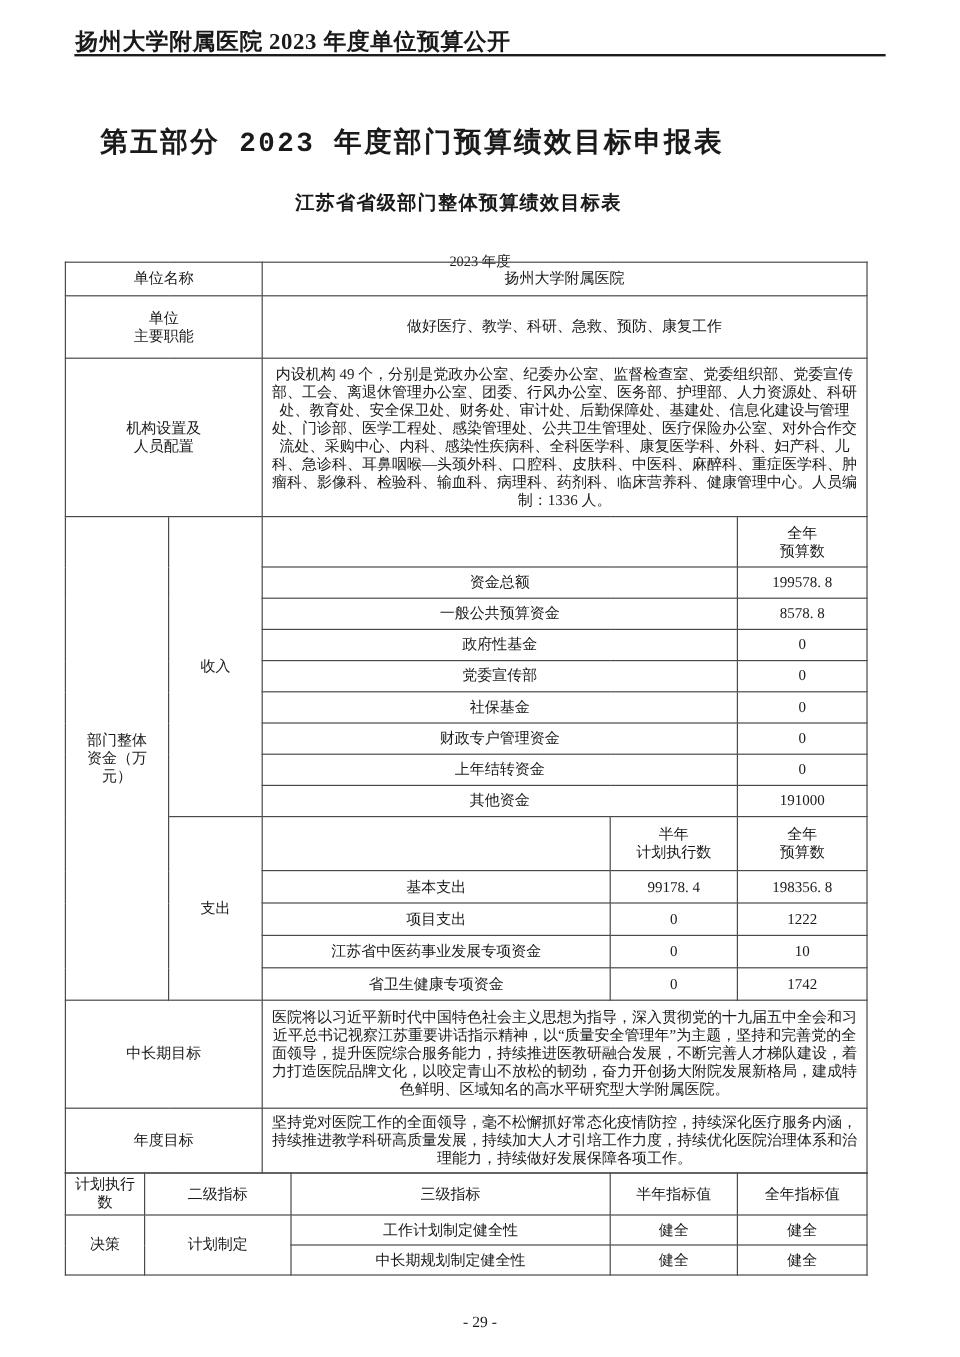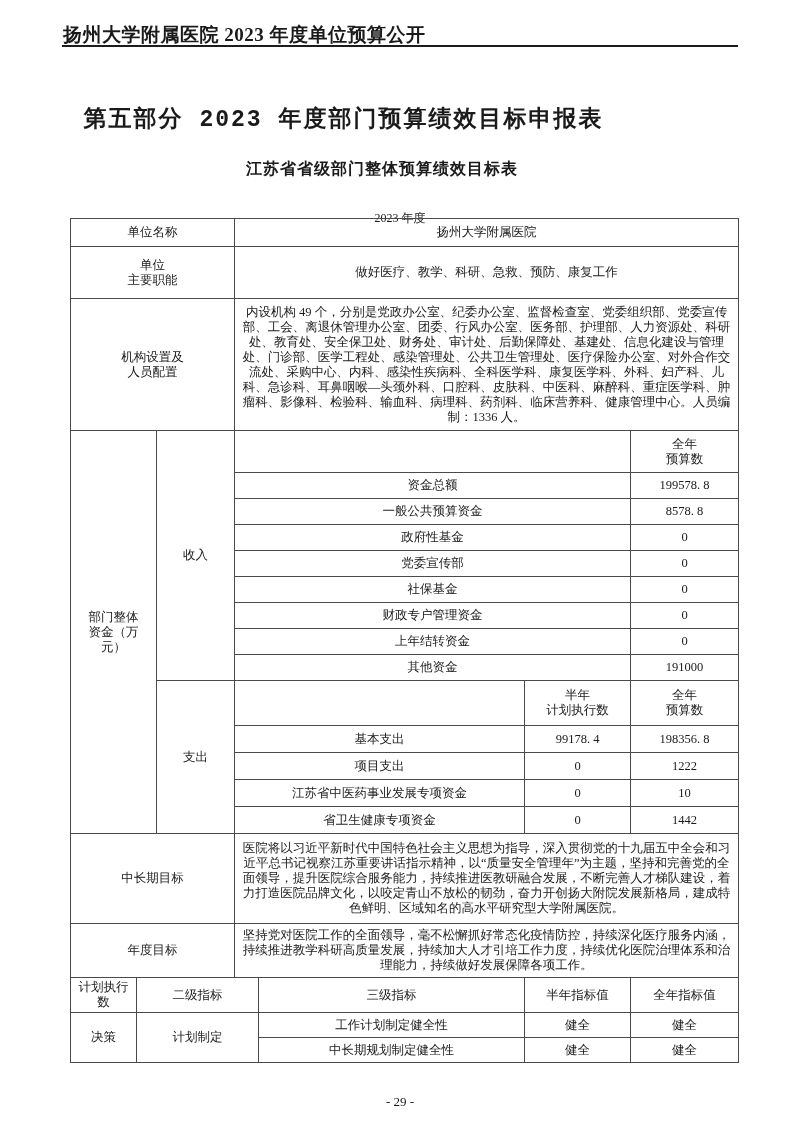--- a/index.html
+++ b/index.html
@@ -20,21 +20,21 @@
     font-size:23px;font-weight:bold;letter-spacing:2px;font-family:Liberation Mono, monospace;
   }
   .page-subtitle{
     position:absolute;left:0;top:159px;width:764px;text-align:center;
     font-size:16px;font-weight:bold;letter-spacing:1px;
   }
   .year-label{
     position:absolute;left:0;top:198px;width:800px;text-align:center;font-size:12px;margin-top:12px;
   }
   table.grid{
-    position:absolute;left:70px;border-collapse:collapse;table-layout:fixed;
+    position:absolute;left:54px;border-collapse:collapse;table-layout:fixed;
     width:668px;
     padding-left:16px;
   }
   table.grid td{
     border:1px solid #4a4a4a;font-size:12.5px;text-align:center;
     vertical-align:middle;padding:2px 4px;line-height:15px;
     overflow:hidden;
   }
   #tableA{top:218px;}
   #tableB{top:977px;}
@@ -144,21 +144,21 @@
     <td class="num">1222</td>
   </tr>
   <tr style="height:27px">
     <td>江苏省中医药事业发展专项资金</td>
     <td class="num">0</td>
     <td class="num">10</td>
   </tr>
   <tr style="height:27px">
     <td>省卫生健康专项资金</td>
     <td class="num">0</td>
-    <td class="num">1442</td>
+    <td class="num">1742</td>
   </tr>
 
   <tr style="height:90px" class="thick-top">
     <td colspan="2">中长期目标</td>
     <td colspan="3" class="longtext">医院将以习近平新时代中国特色社会主义思想为指导，深入贯彻党的十九届五中全会和习近平总书记视察江苏重要讲话指示精神，以“质量安全管理年”为主题，坚持和完善党的全面领导，提升医院综合服务能力，持续推进医教研融合发展，不断完善人才梯队建设，着力打造医院品牌文化，以咬定青山不放松的韧劲，奋力开创扬大附院发展新格局，建成特色鲜明、区域知名的高水平研究型大学附属医院。</td>
   </tr>
   <tr style="height:54px">
     <td colspan="2">年度目标</td>
     <td colspan="3" class="longtext">坚持党对医院工作的全面领导，毫不松懈抓好常态化疫情防控，持续深化医疗服务内涵，持续推进教学科研高质量发展，持续加大人才引培工作力度，持续优化医院治理体系和治理能力，持续做好发展保障各项工作。</td>
   </tr>

